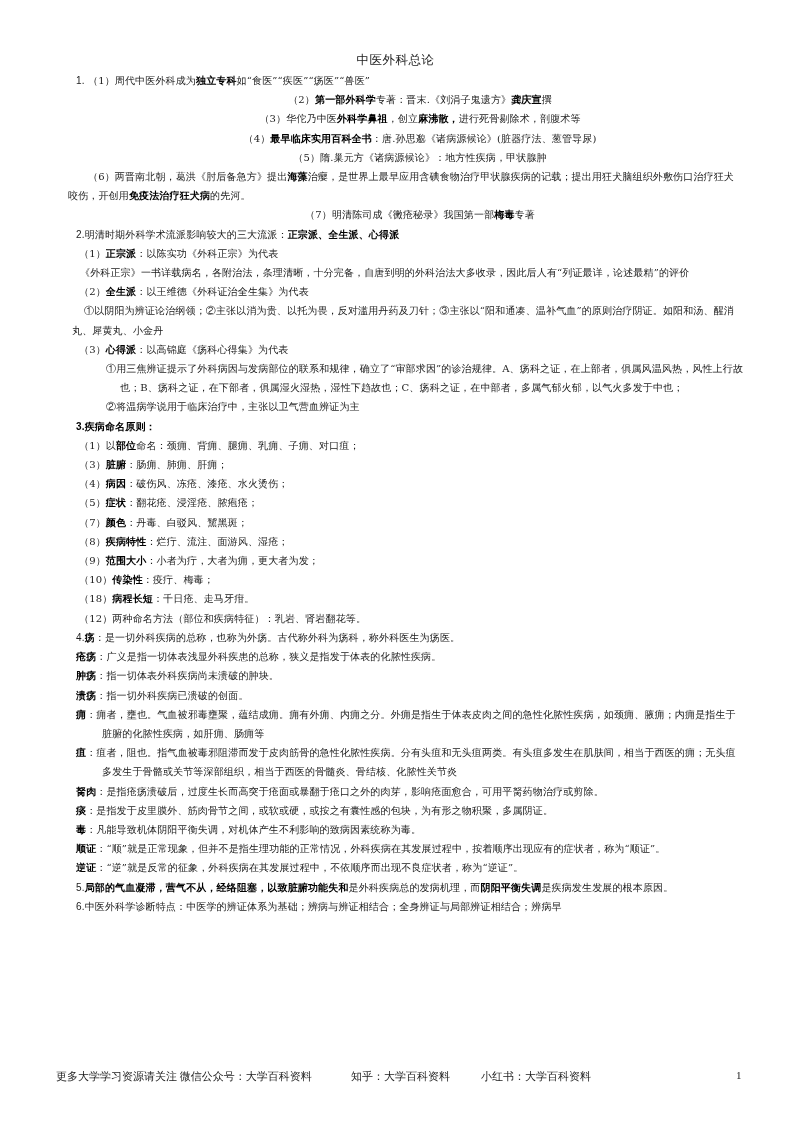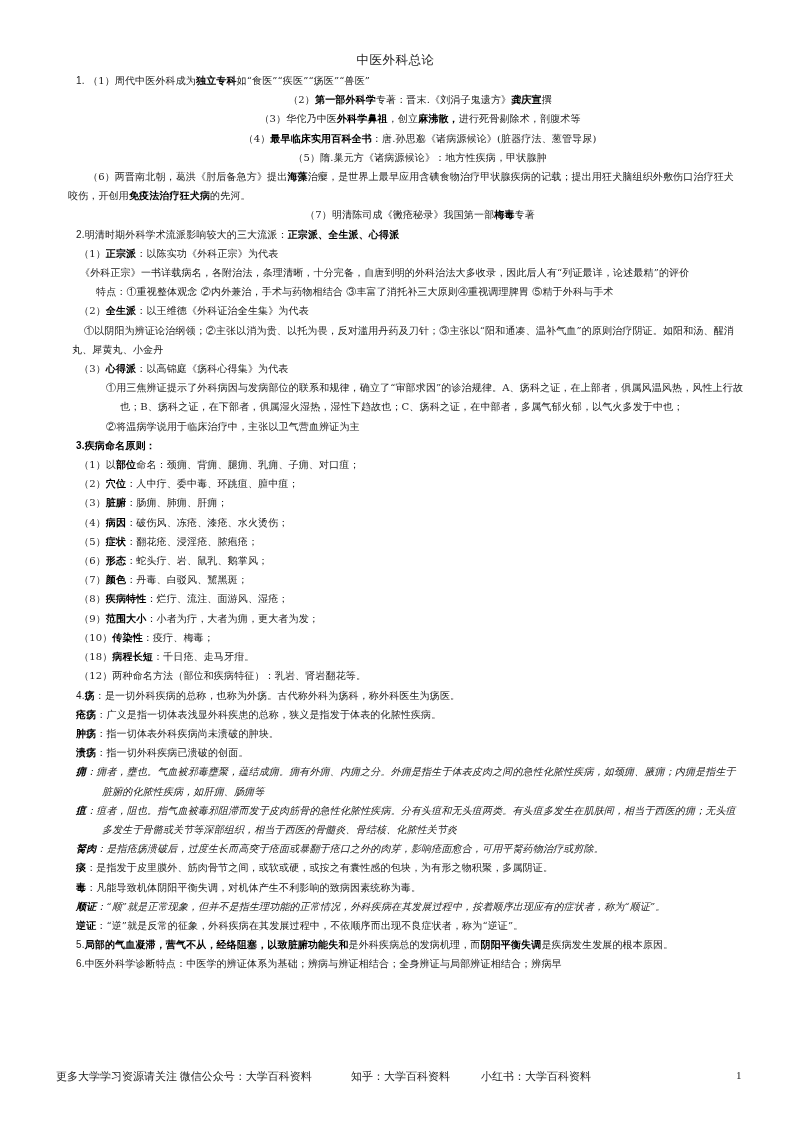--- a/index.html
+++ b/index.html
@@ -10,21 +10,21 @@
            font-size: 12.5px; letter-spacing: 0.5px; }
   .content { position: absolute; top: 71px; left: 76px; width: 668px; font-size: 10px;
              line-height: 19.2px; letter-spacing: 0.15px; }
   .ln { white-space: nowrap; overflow: visible; }
   .wrap { white-space: normal; }
   .b { font-weight: bold; color: #000; }
   .num { font-family: "Liberation Sans", sans-serif; }
   .i1 { padding-left: 20px; text-align: center; }
   .i0h { padding-left: 3px; }
   .hang2 { padding-left: 44px; text-indent: -14px; white-space: normal; }
-  .hang4 { padding-left: 26px; text-indent: -26px; white-space: normal; font-style: italic; }
+  .hang4 { padding-left: 26px; text-indent: -26px; white-space: normal; }
   .sec5 { padding-left: 14px; text-indent: -14px; white-space: normal; }
   .footer { position: absolute; top: 1069px; left: 56px; width: 690px; font-size: 11px;
             font-family: "Liberation Serif", serif; color: #222; }
   .footer span { position: absolute; top: 0; white-space: nowrap; }
 </style>
 </head>
 <body>
 
 <div class="page">
   <div class="title">中医外科总论</div>
@@ -54,40 +54,37 @@
       <span>（7）</span><span>明清陈司成《黴疮秘录》我国第一部</span><span class="b">梅毒</span><span>专著</span>
     </div>
 
     <div class="ln">
       <span class="num">2.</span><span>明清时期外科学术流派影响较大的三大流派：</span><span class="b">正宗派、全生派、心得派</span>
     </div>
     <div class="ln i0h">
       <span>（1）</span><span class="b">正宗派</span><span>：以陈实功《外科正宗》为代表</span>
     </div>
     <div class="wrap" style="text-indent:8px; margin-left:-4px;">《外科正宗》一书详载病名，各附治法，条理清晰，十分完备，自唐到明的外科治法大多收录，因此后人有“列证最详，论述最精”的评价</div>
-    <div class="wrap" style="text-indent:24px; margin-left:-4px;">特点：①重视整体观念 ②内外兼治，手术与药物相结合 ③丰富了消托补三大原则④重视调理脾胃 ⑤精于外科与手术</div>
     <div class="ln i0h">
       <span>（2）</span><span class="b">全生派</span><span>：以王维德《外科证治全生集》为代表</span>
     </div>
     <div class="wrap" style="text-indent:12px; margin-left:-4px;">①以阴阳为辨证论治纲领；②主张以消为贵、以托为畏，反对滥用丹药及刀针；③主张以“阳和通凑、温补气血”的原则治疗阴证。如阳和汤、醒消丸、犀黄丸、小金丹</div>
     <div class="ln i0h">
       <span>（3）</span><span class="b">心得派</span><span>：以高锦庭《疡科心得集》为代表</span>
     </div>
     <div class="hang2">①用三焦辨证提示了外科病因与发病部位的联系和规律，确立了“审部求因”的诊治规律。A、疡科之证，在上部者，俱属风温风热，风性上行故也；B、疡科之证，在下部者，俱属湿火湿热，湿性下趋故也；C、疡科之证，在中部者，多属气郁火郁，以气火多发于中也；</div>
     <div class="ln" style="padding-left:30px;">②将温病学说用于临床治疗中，主张以卫气营血辨证为主</div>
 
     <div class="ln">
       <span class="num b">3.</span><span class="b">疾病命名原则：</span>
     </div>
     <div class="ln i0h"><span>（1）</span><span>以</span><span class="b">部位</span><span>命名：颈痈、背痈、腿痈、乳痈、子痈、对口疽；</span></div>
-    <div class="ln i0h"><span>（2）</span><span class="b">穴位</span><span>：人中疔、委中毒、环跳疽、膻中疽；</span></div>
     <div class="ln i0h"><span>（3）</span><span class="b">脏腑</span><span>：肠痈、肺痈、肝痈；</span></div>
     <div class="ln i0h"><span>（4）</span><span class="b">病因</span><span>：破伤风、冻疮、漆疮、水火烫伤；</span></div>
     <div class="ln i0h"><span>（5）</span><span class="b">症状</span><span>：翻花疮、浸淫疮、脓疱疮；</span></div>
-    <div class="ln i0h"><span>（6）</span><span class="b">形态</span><span>：蛇头疔、岩、鼠乳、鹅掌风；</span></div>
     <div class="ln i0h"><span>（7）</span><span class="b">颜色</span><span>：丹毒、白驳风、黧黑斑；</span></div>
     <div class="ln i0h"><span>（8）</span><span class="b">疾病特性</span><span>：烂疔、流注、面游风、湿疮；</span></div>
     <div class="ln i0h"><span>（9）</span><span class="b">范围大小</span><span>：小者为疔，大者为痈，更大者为发；</span></div>
     <div class="ln i0h"><span>（10）</span><span class="b">传染性</span><span>：疫疔、梅毒；</span></div>
     <div class="ln i0h"><span>（18）</span><span class="b">病程长短</span><span>：千日疮、走马牙疳。</span></div>
     <div class="ln i0h"><span>（12）</span><span>两种命名方法（部位和疾病特征）：乳岩、肾岩翻花等。</span></div>
 
     <div class="ln"><span class="num">4.</span><span class="b">疡</span><span>：是一切外科疾病的总称，也称为外疡。古代称外科为疡科，称外科医生为疡医。</span></div>
     <div class="ln"><span class="b">疮疡</span><span>：广义是指一切体表浅显外科疾患的总称，狭义是指发于体表的化脓性疾病。</span></div>
     <div class="ln"><span class="b">肿疡</span><span>：指一切体表外科疾病尚未溃破的肿块。</span></div>

